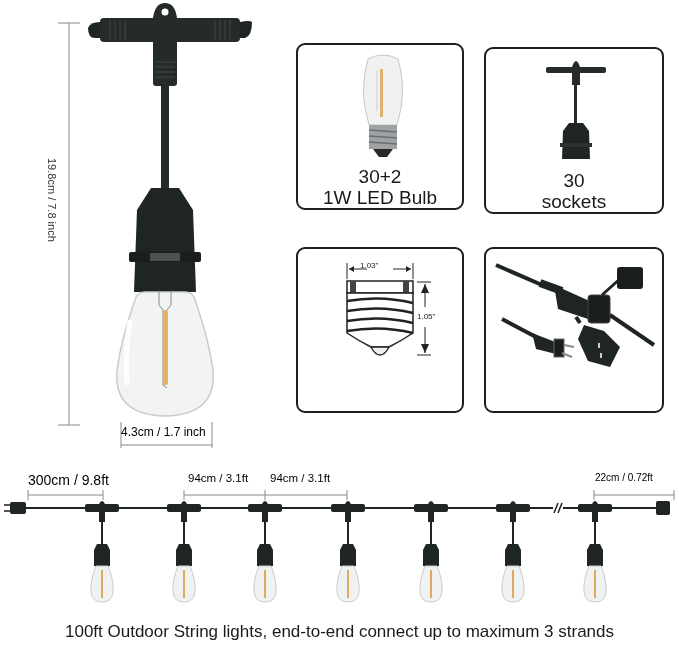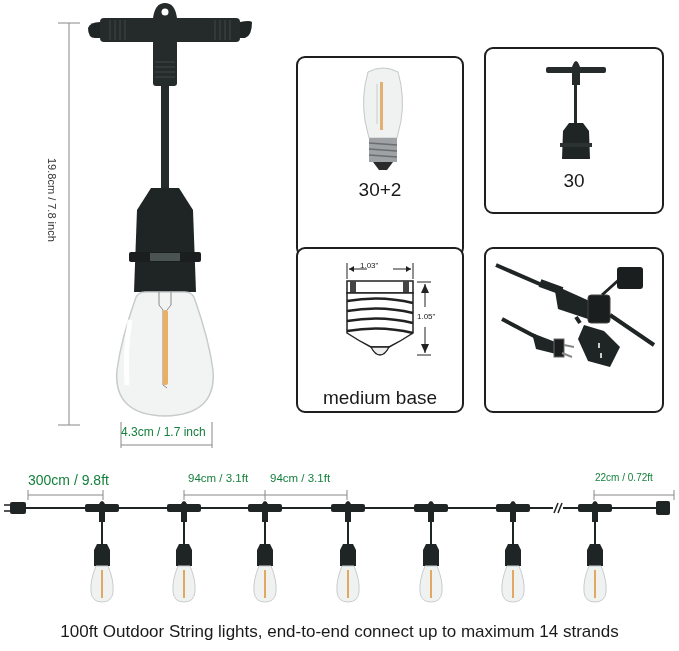--- a/index.html
+++ b/index.html
@@ -1,20 +1,20 @@
 <!DOCTYPE html>
 <html><head>
   <meta charset="utf-8">
   <style>
     html, body { margin: 0; padding: 0; background: #ffffff; }
     body { width: 679px; height: 651px; position: relative; overflow: hidden; font-family: "Liberation Sans", sans-serif; color: #1a1a1a; }
     .abs { position: absolute; }
     .card { position: absolute; border: 2.5px solid #1e1e1e; border-radius: 9px; background: #fff; box-sizing: border-box; }
     .card-text { position: absolute; left: 0; right: 0; text-align: center; font-size: 19px; line-height: 21px; color: #1a1a1a; }
-    .dim-text { font-size: 11px; color: #15803d; position: absolute; white-space: nowrap; }
+    .dim-text { font-size: 11px; color: #000000; position: absolute; white-space: nowrap; }
     .vtext { position: absolute; font-size: 11px; color: #333; white-space: nowrap; transform: rotate(90deg); transform-origin: left top; }
     .caption { position: absolute; left: 0; width: 679px; text-align: center; font-size: 17px; color: #1a1a1a; top: 622px; }
   </style>
 </head>
 <body>
 
 <div>
 
   <svg class="abs" style="left:55px;top:18px" width="30" height="410">
     <line x1="3" y1="5" x2="25" y2="5" stroke="#888" stroke-width="1"></line>
@@ -66,46 +66,48 @@
   </svg>
 
   <svg class="abs" style="left:118px;top:420px" width="98" height="30">
     <line x1="3" y1="2" x2="3" y2="28" stroke="#888" stroke-width="1"></line>
     <line x1="94" y1="2" x2="94" y2="28" stroke="#888" stroke-width="1"></line>
     <line x1="3" y1="25" x2="94" y2="25" stroke="#888" stroke-width="1"></line>
   </svg>
   <div class="dim-text" style="left:121px;top:425px;font-size:12px">4.3cm / 1.7 inch</div>
 </div>
 
-<div class="card" style="left:296px;top:56px;width:168px;height:201px">
+<div class="card" style="left:296px;top:43px;width:168px;height:167px">
   <svg class="abs" style="left:55px;top:8px" width="60" height="110" viewBox="0 0 60 110">
     <path d="M15 6 Q30 -2 45 6 Q52 30 48 55 L44 72 L16 72 L12 55 Q8 30 15 6Z" fill="#f0f2f2" stroke="#c4c8c8" stroke-width="1"></path>
     <path d="M24 18 L24 58" stroke="#c8cccc" stroke-width="1"></path>
     <rect x="27" y="16" width="3" height="48" fill="#e2b070"></rect>
     <rect x="16" y="72" width="28" height="24" fill="#9ea2a4"></rect>
     <g stroke="#6a6e70" stroke-width="1.3">
         <line x1="16" y1="77" x2="44" y2="79"></line>
         <line x1="16" y1="83" x2="44" y2="85"></line>
         <line x1="16" y1="89" x2="44" y2="91"></line>
       </g>
     <path d="M20 96 L40 96 L34 104 L26 104Z" fill="#2a2a2a"></path>
   </svg>
   <div class="card-text" style="top:121px">30+2</div>
+  <div class="card-text" style="top:142px">1W LED Bulb</div>
 </div>
 
 <div class="card" style="left:484px;top:47px;width:180px;height:167px">
   <svg class="abs" style="left:58px;top:10px" width="64" height="100" viewBox="0 0 64 100">
     <rect x="2" y="8" width="60" height="6" rx="2" fill="#252a2a"></rect>
     <path d="M28 8 Q30 2 32 2 Q34 2 36 8Z" fill="#252a2a"></path>
     <rect x="28" y="12" width="8" height="14" fill="#252a2a"></rect>
     <rect x="30" y="26" width="3" height="40" fill="#252a2a"></rect>
     <path d="M25 64 L39 64 L45 72 L46 100 L18 100 L19 72 Z" fill="#1f2424"></path>
     <rect x="16" y="84" width="32" height="4" fill="#2c3232"></rect>
   </svg>
   <div class="card-text" style="top:121px">30</div>
+  <div class="card-text" style="top:142px">sockets</div>
 </div>
 
 <div class="card" style="left:296px;top:247px;width:168px;height:166px">
   <svg class="abs" style="left:43px;top:8px" width="100" height="100" viewBox="0 0 100 100">
 
     <line x1="6" y1="6" x2="6" y2="22" stroke="#222" stroke-width="1"></line>
     <line x1="72" y1="6" x2="72" y2="22" stroke="#222" stroke-width="1"></line>
     <line x1="8" y1="12" x2="26" y2="12" stroke="#222" stroke-width="1"></line>
     <line x1="52" y1="12" x2="70" y2="12" stroke="#222" stroke-width="1"></line>
     <path d="M8 12 L13 9 L13 15Z" fill="#222"></path>
@@ -125,21 +127,20 @@
 
     <line x1="76" y1="25" x2="90" y2="25" stroke="#222" stroke-width="1"></line>
     <line x1="76" y1="98" x2="90" y2="98" stroke="#222" stroke-width="1"></line>
     <line x1="84" y1="27" x2="84" y2="50" stroke="#222" stroke-width="1"></line>
     <line x1="84" y1="70" x2="84" y2="96" stroke="#222" stroke-width="1"></line>
     <path d="M84 27 L80 36 L88 36Z" fill="#222"></path>
       <path d="M84 96 L80 87 L88 87Z" fill="#222"></path>
   </svg>
   <div class="dim-text" style="left:62px;top:12px;font-size:8px;color:#222">1.03"</div>
   <div class="dim-text" style="left:119px;top:63px;font-size:8px;color:#222">1.05"</div>
-  <div class="card-text" style="top:138px">medium base</div>
 </div>
 
 <div class="card" style="left:484px;top:247px;width:180px;height:166px">
   <svg class="abs" style="left:6px;top:6px" width="168" height="118" viewBox="0 0 168 118">
 
     <path d="M4 10 L50 30" stroke="#1f2424" stroke-width="4"></path>
     <path d="M48 28 L70 36" stroke="#1f2424" stroke-width="8"></path>
     <path d="M62 30 L102 48 L102 66 L66 54 Z" fill="#1f2424"></path>
     <rect x="96" y="40" width="22" height="28" rx="3" fill="#1a1e1e" stroke="#444" stroke-width="1"></rect>
     <path d="M110 40 L130 22" stroke="#1f2424" stroke-width="3"></path>
@@ -255,13 +256,13 @@
           <rect x="-3" y="30" width="6" height="12"></rect>
           <rect x="-1" y="42" width="2" height="24"></rect>
         <path d="M-5 64 L5 64 L8 70 L8 86 L-8 86 L-8 70Z"></path>
         <path d="M-6 86 L6 86 Q12 100 11 112 Q10 122 0 122 Q-10 122 -11 112 Q-12 100 -6 86Z" fill="#f0f2f2" stroke="#c8cccc" stroke-width="1"></path>
         <rect x="-1" y="90" width="2" height="28" fill="#e0a860"></rect>
       </g>
     </g>
   </svg>
 </div>
 
-<div class="caption">100ft Outdoor String lights, end-to-end connect up to maximum 14 strands</div>
+<div class="caption">100ft Outdoor String lights, end-to-end connect up to maximum 3 strands</div>
 
 </body></html>

